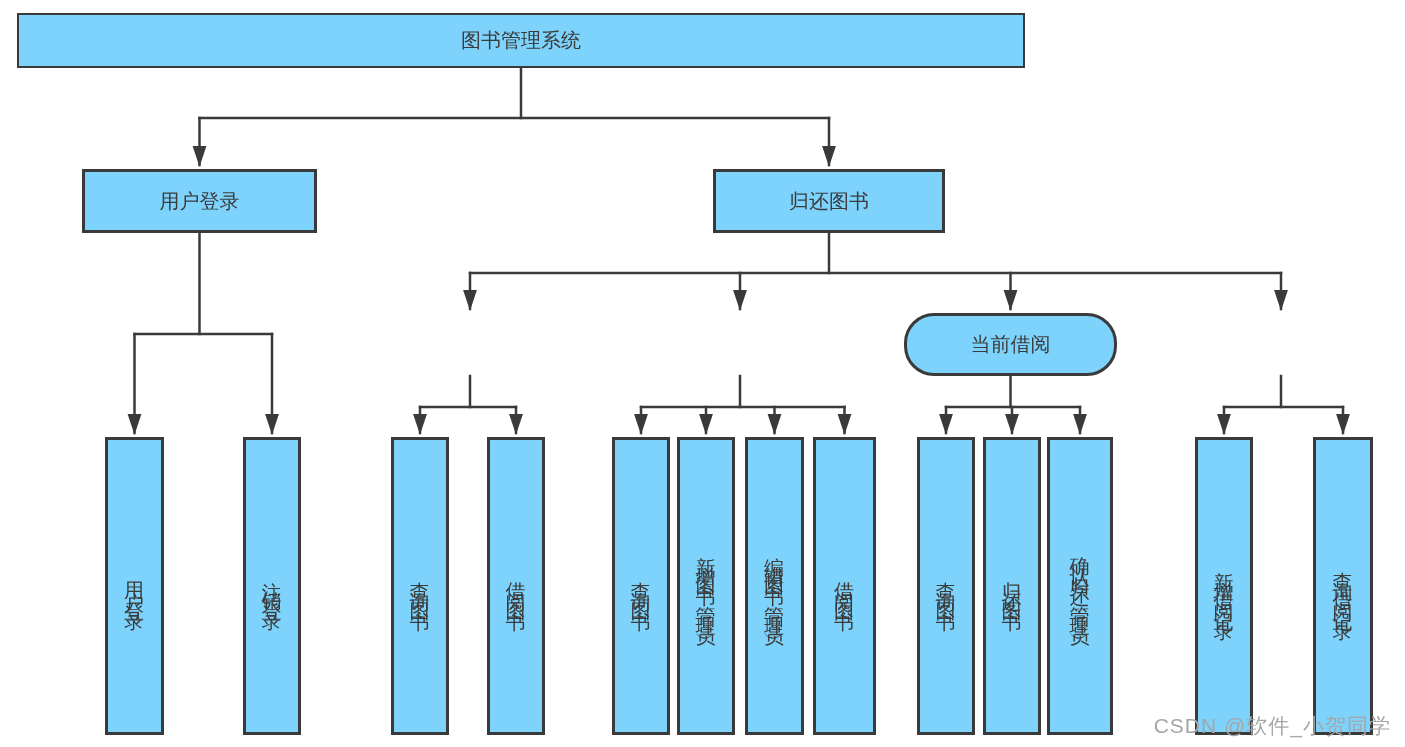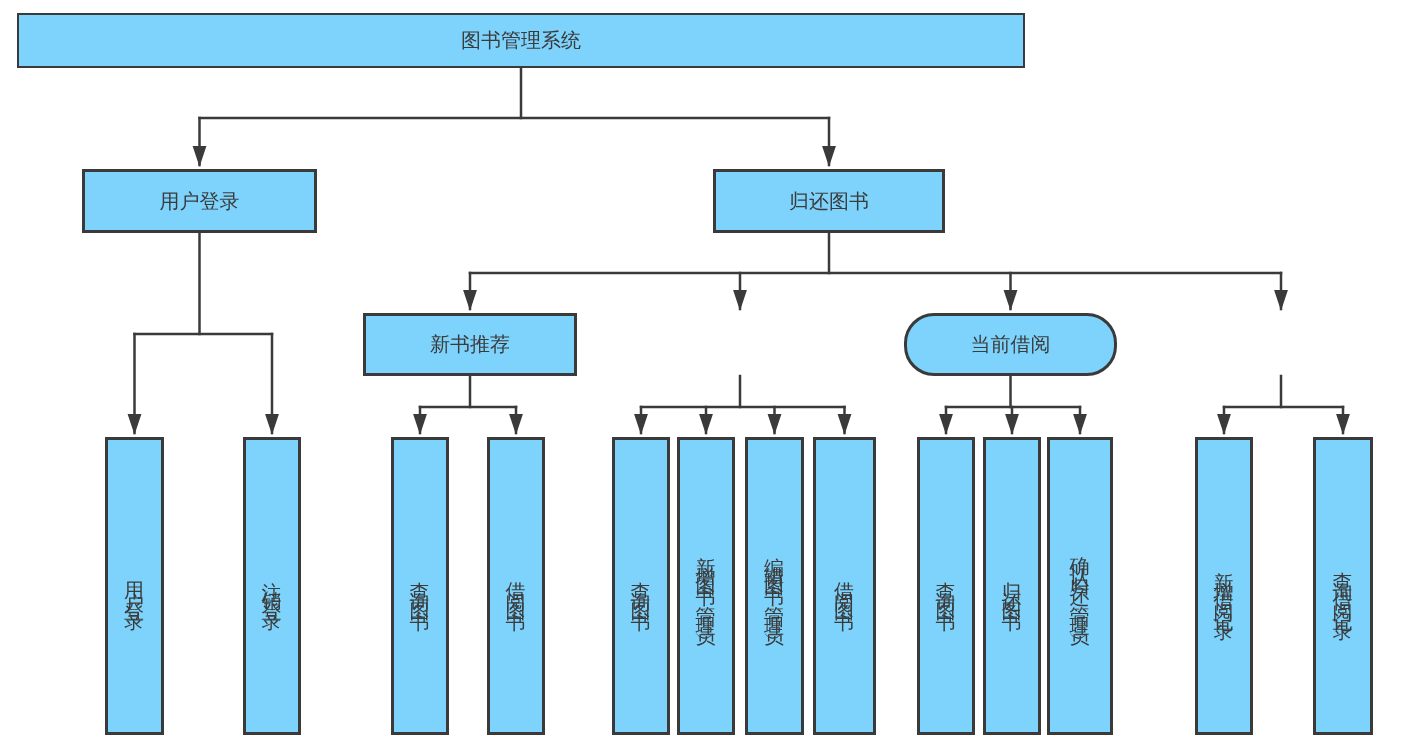--- a/index.html
+++ b/index.html
@@ -118,34 +118,34 @@
       <line class="cline" x1="1224" y1="407" x2="1224" y2="433" marker-end="url(#arr)"></line>
       <line class="cline" x1="1343" y1="407" x2="1343" y2="433" marker-end="url(#arr)"></line>
     </g>
   </svg>
 
   <div class="box root" style="left:17px; top:13px; width:1008px; height:55px;">图书管理系统</div>
 
   <div class="box" style="left:82px; top:169px; width:235px; height:64px;">用户登录</div>
   <div class="box" style="left:713px; top:169px; width:232px; height:64px;">归还图书</div>
 
-  <div class="box" style="left:363px; top:313px; width:214px; height:63px;">新书推荐</div>
   <div class="box" style="left:904px; top:313px; width:213px; height:63px;border-radius:30px;">当前借阅</div>
 
   <div class="box vert" style="left:105px; top:437px; width:59px; height:298px;">用户登录</div>
   <div class="box vert" style="left:243px; top:437px; width:58px; height:298px;">注销登录</div>
 
   <div class="box vert" style="left:391px; top:437px; width:58px; height:298px;">查询图书</div>
   <div class="box vert" style="left:487px; top:437px; width:58px; height:298px;">借阅图书</div>
 
   <div class="box vert" style="left:612px; top:437px; width:58px; height:298px;">查询图书</div>
   <div class="box vert" style="left:677px; top:437px; width:58px; height:298px;">新增图书（管理员）</div>
   <div class="box vert" style="left:745px; top:437px; width:59px; height:298px;">编辑图书（管理员）</div>
   <div class="box vert" style="left:813px; top:437px; width:63px; height:298px;">借阅图书</div>
 
   <div class="box vert" style="left:917px; top:437px; width:58px; height:298px;">查询图书</div>
   <div class="box vert" style="left:983px; top:437px; width:58px; height:298px;">归还图书</div>
   <div class="box vert" style="left:1047px; top:437px; width:66px; height:298px;">确认归还（管理员）</div>
 
   <div class="box vert" style="left:1195px; top:437px; width:58px; height:298px;">新增借阅记录</div>
   <div class="box vert" style="left:1313px; top:437px; width:60px; height:298px;">查询借阅记录</div>
 
+  <div class="watermark">CSDN @软件_小贺同学</div>
 </div>
 
 </body></html>

